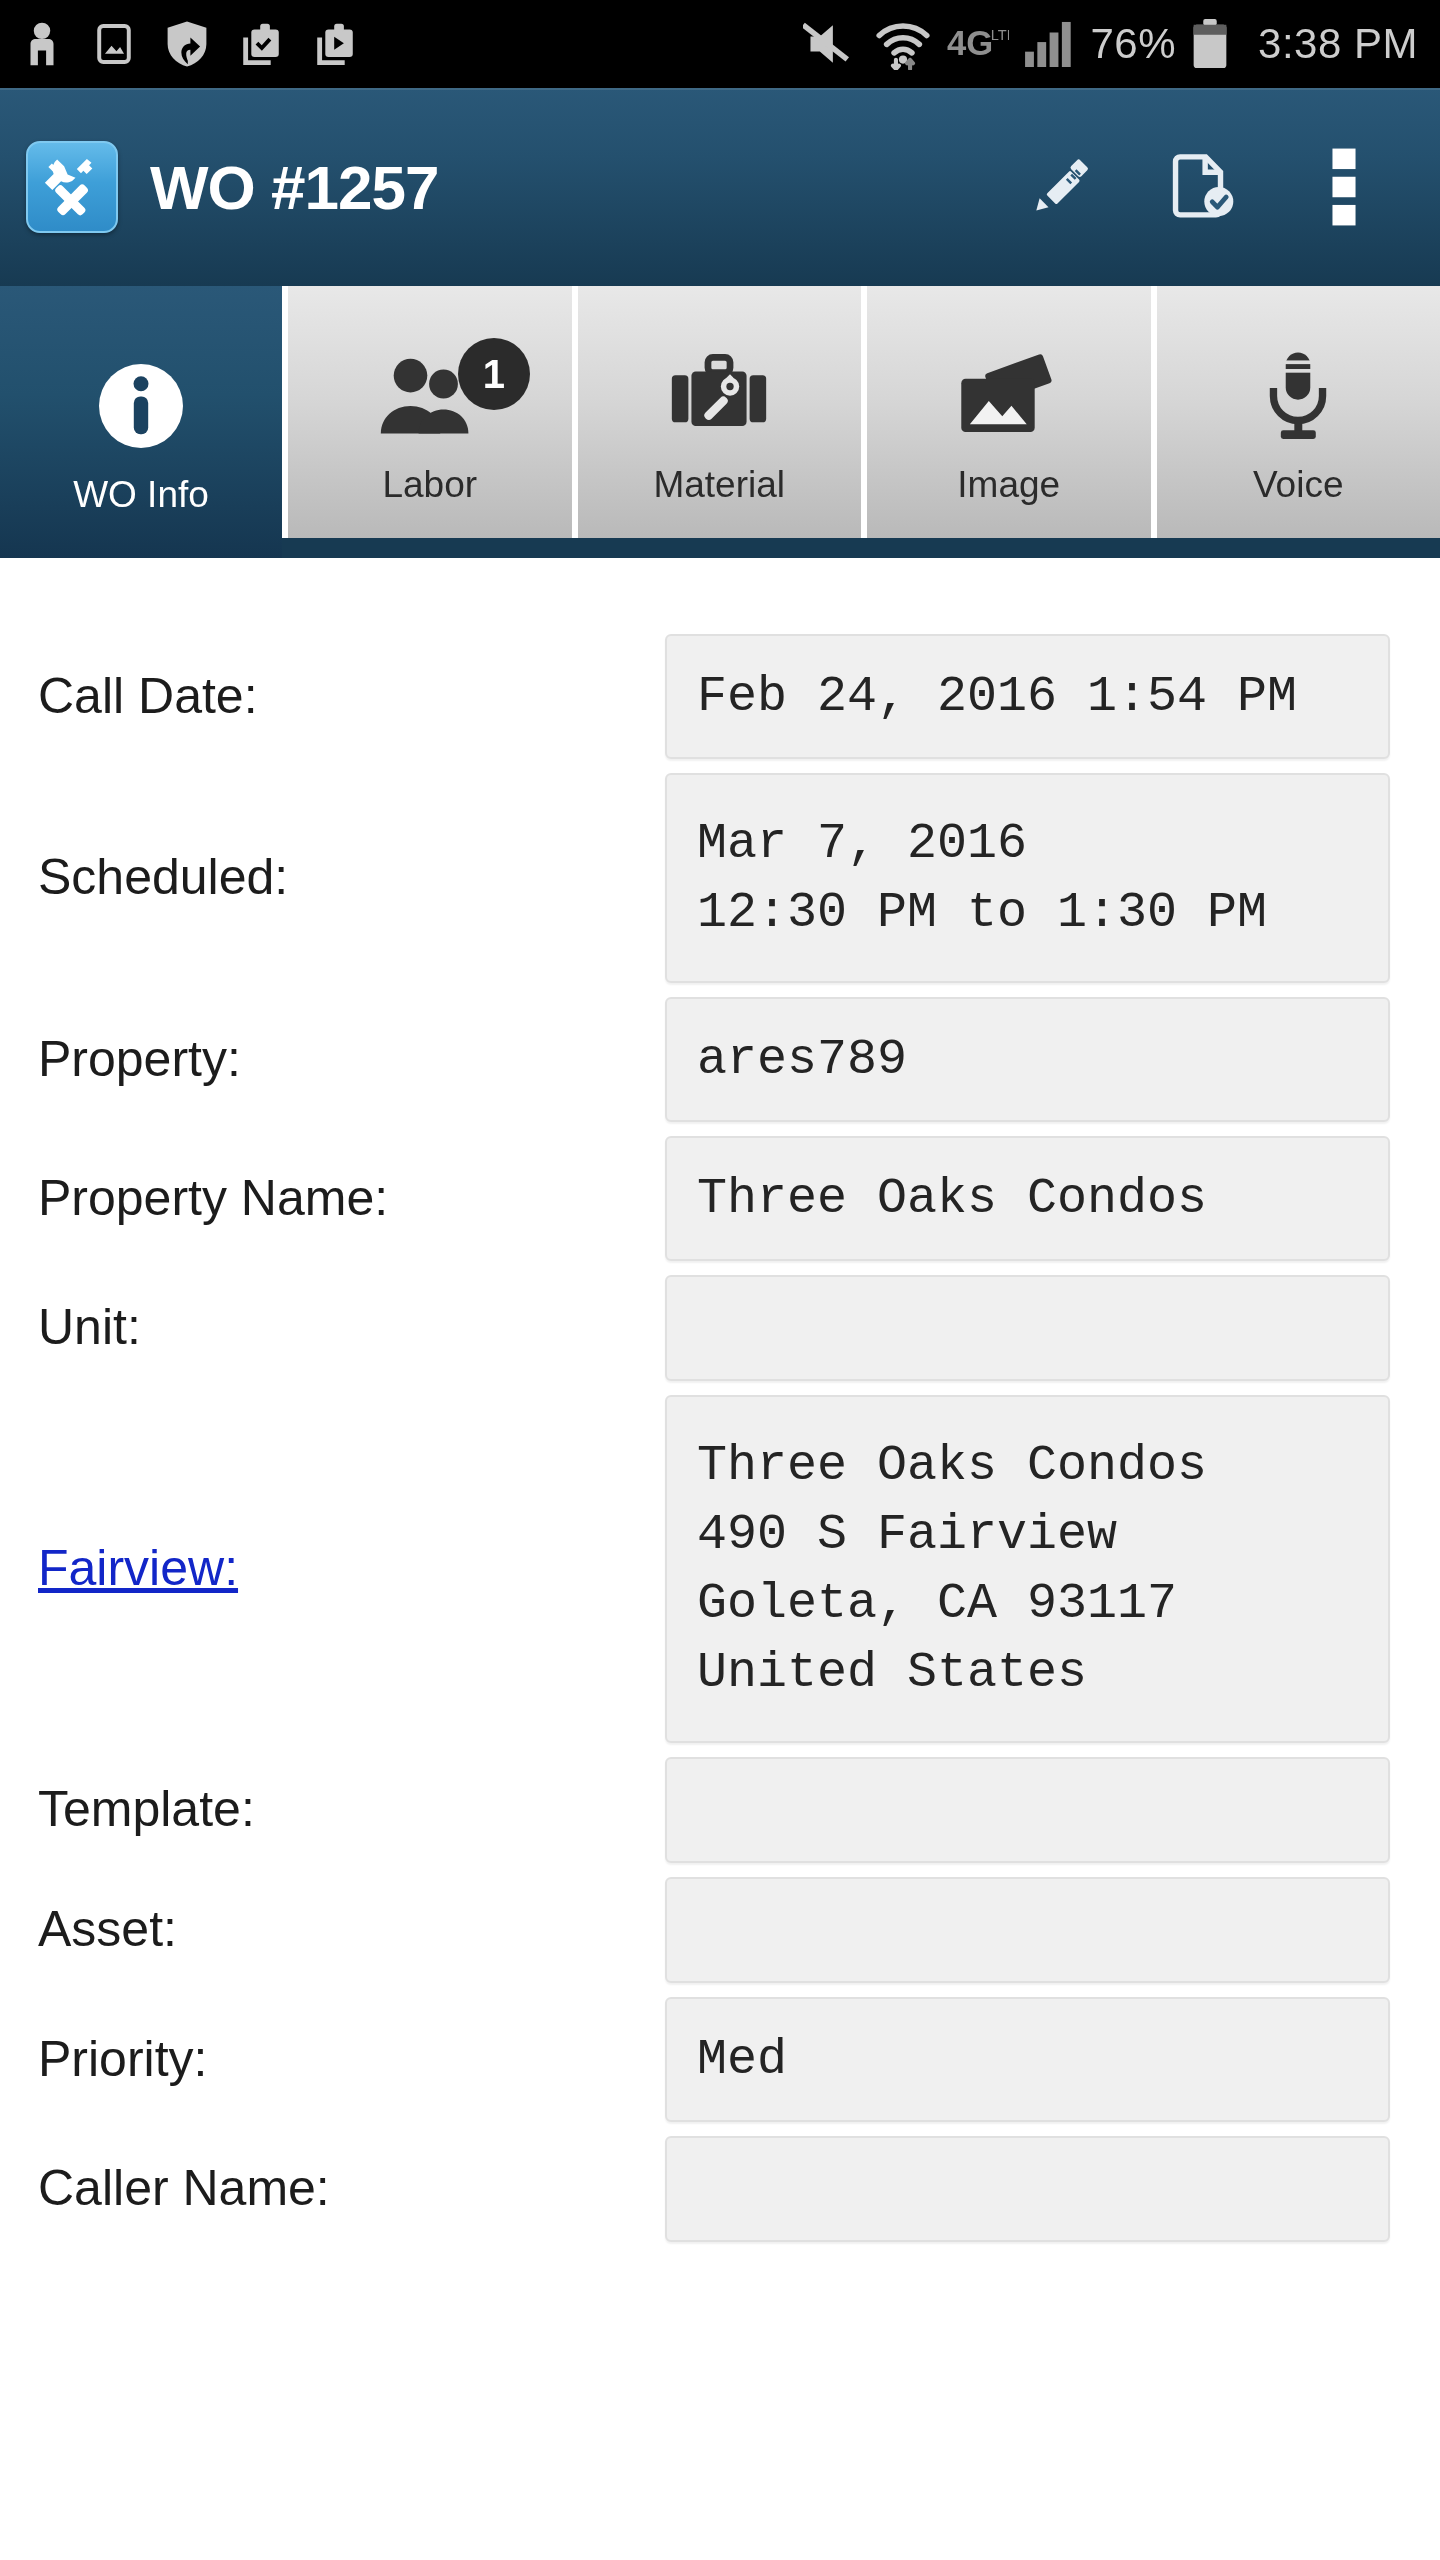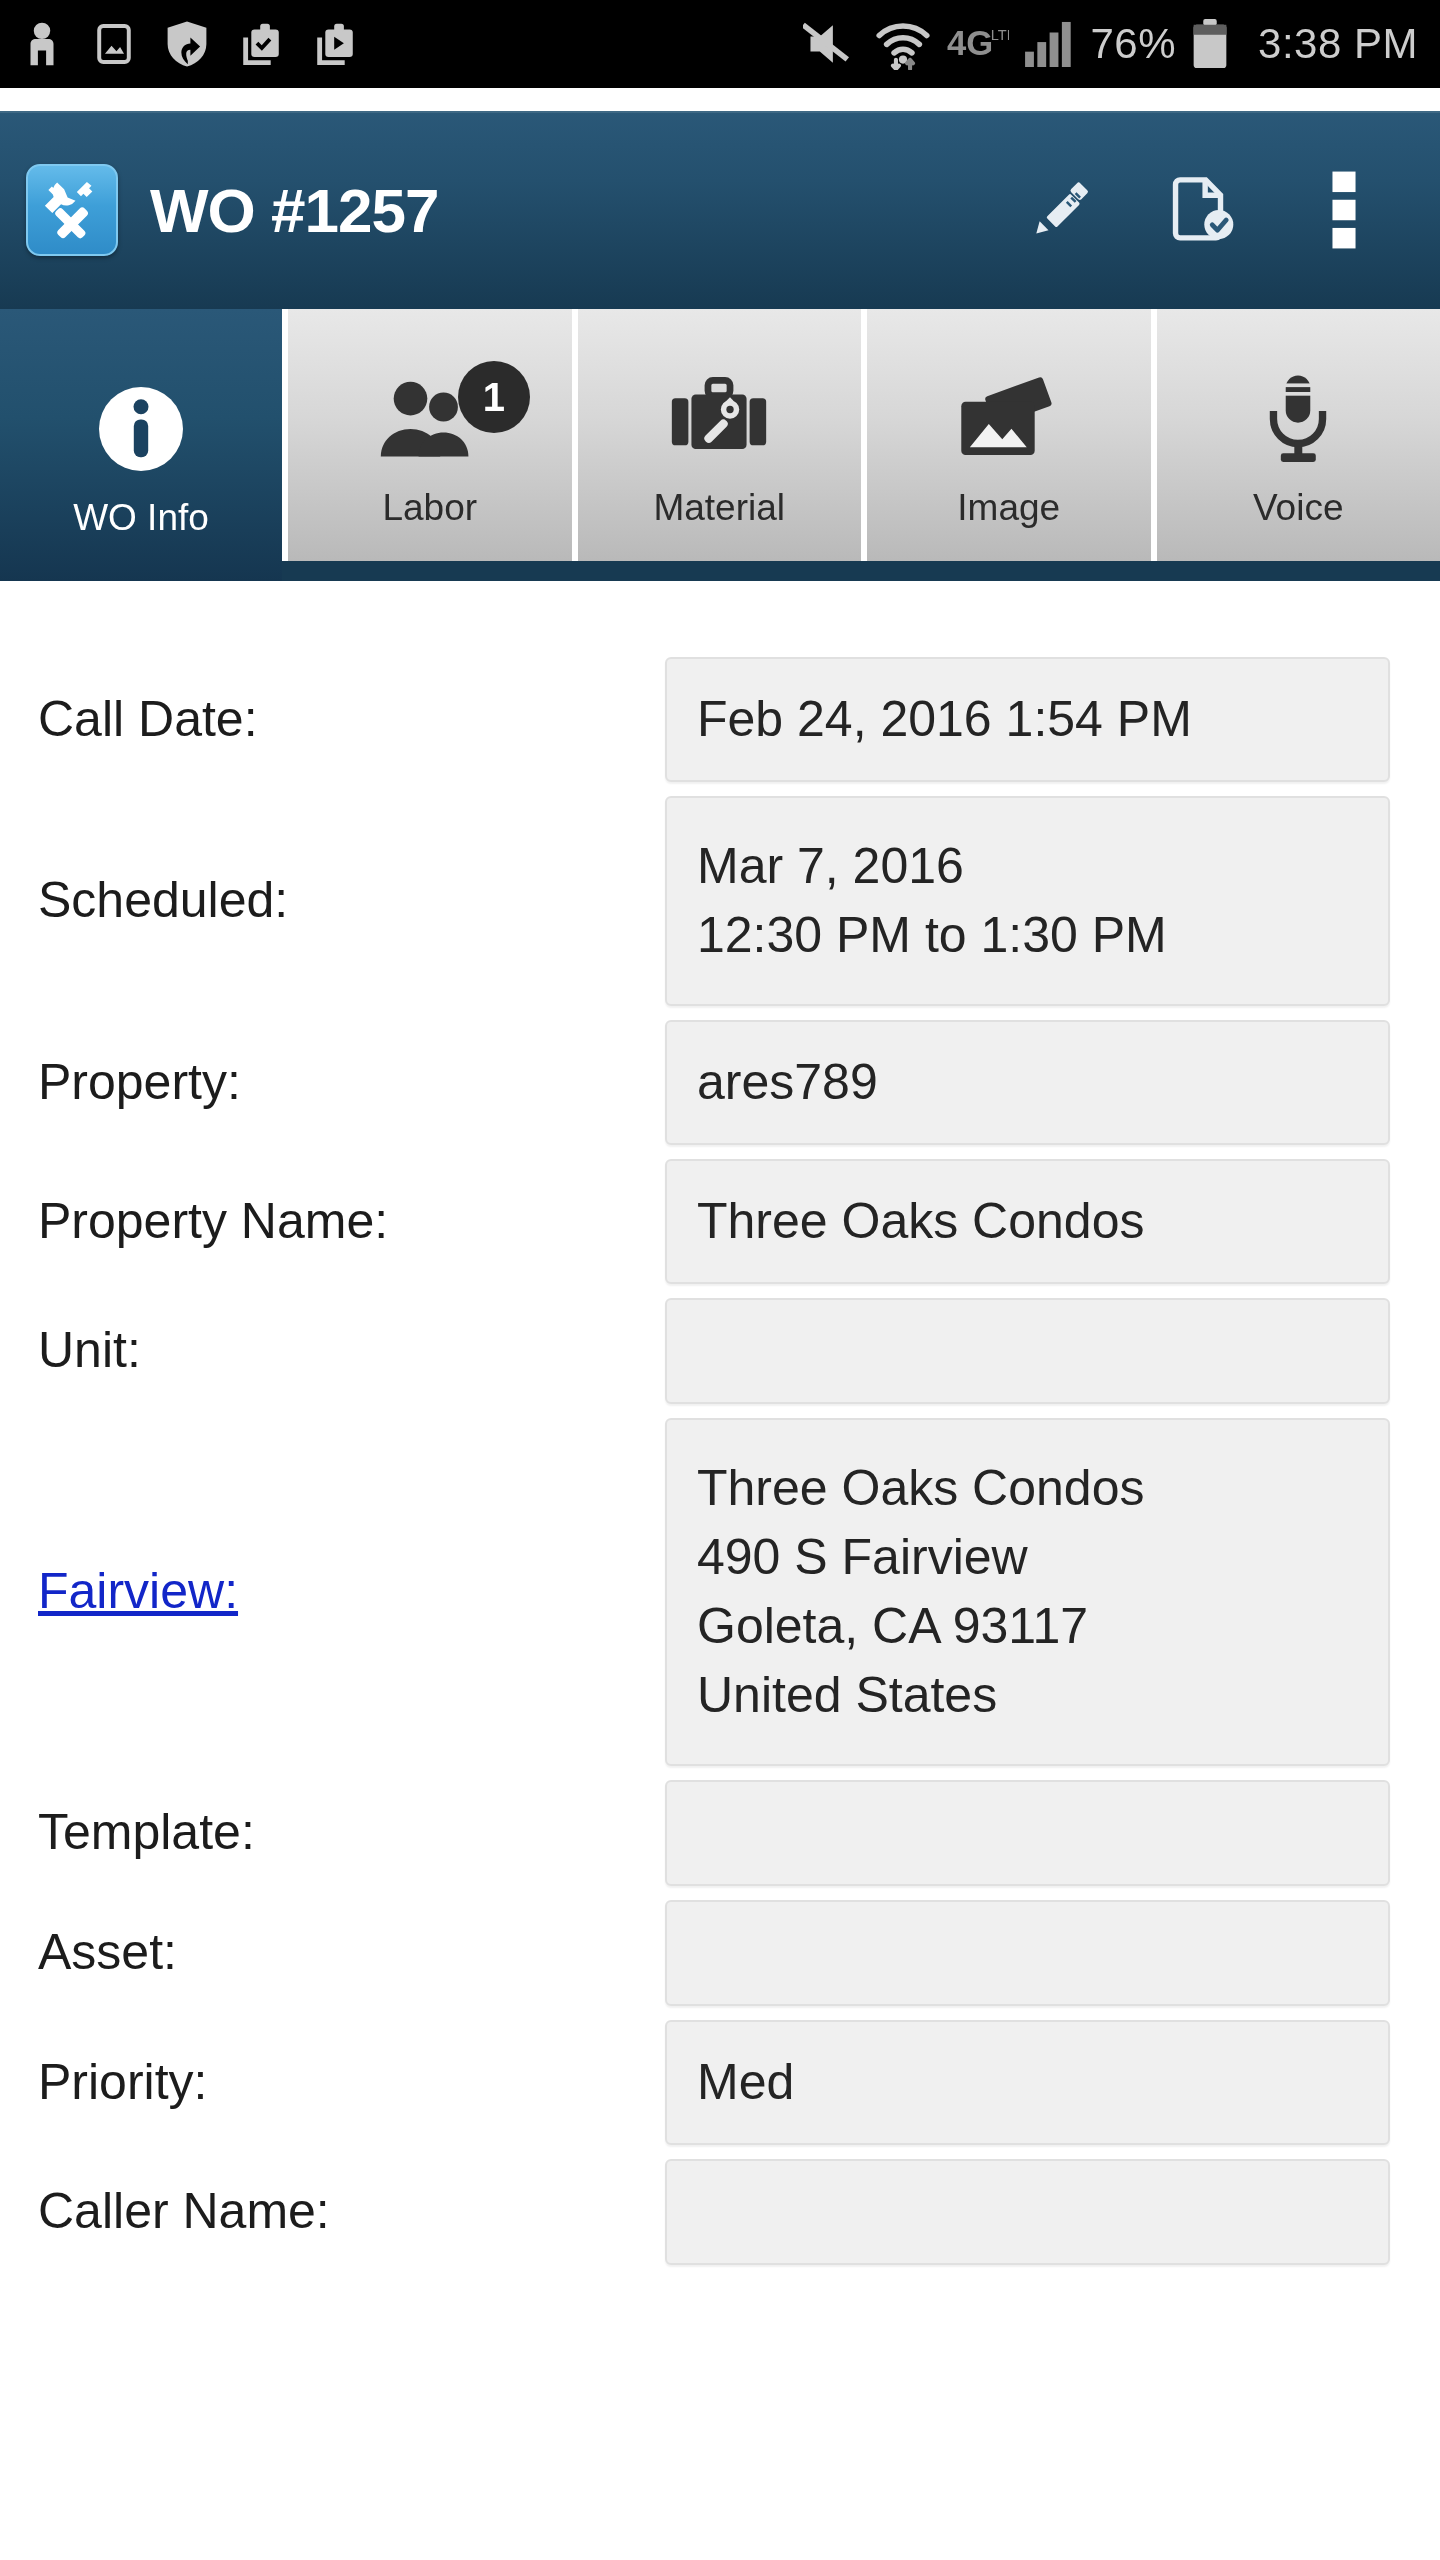--- a/index.html
+++ b/index.html
@@ -26,21 +26,20 @@
   }
   #status-clock { margin-left:14px; }
 
   
   #app-header {
     height:198px; width:1440px;
     background:linear-gradient(180deg,#2a5878 0%,#24506e 35%,#173a52 100%);
     display:flex; align-items:center;
     padding:0 26px;
     position:relative;
-    margin-top:23px;
   }
   #app-header:after{
     content:""; position:absolute; left:0; right:0; top:0; height:2px;
     background:rgba(255,255,255,0.10);
   }
   #app-icon {
     width:92px; height:92px; border-radius:14px;
     background:linear-gradient(180deg,#64bbea 0%,#3e9fd8 45%,#2f8cc8 100%);
     border:2px solid #7fc9f0;
     display:flex; align-items:center; justify-content:center;
@@ -135,20 +134,21 @@
     box-shadow:0 2px 2px rgba(0,0,0,0.06);
     font-size:50px;
     color:#242424;
     padding:26px 30px;
     min-height:106px;
     line-height:1.38;
     white-space:pre-line;
     display:flex;
     flex-direction:column;
     justify-content:center;
+    font-family:Liberation Mono, monospace;
   }
   .field-value.multiline { padding:34px 30px; }
   .field-value.empty { min-height:106px; }
 </style>
 </head>
 <body>
 
 <div id="status-bar">
   <div id="status-left">
 

